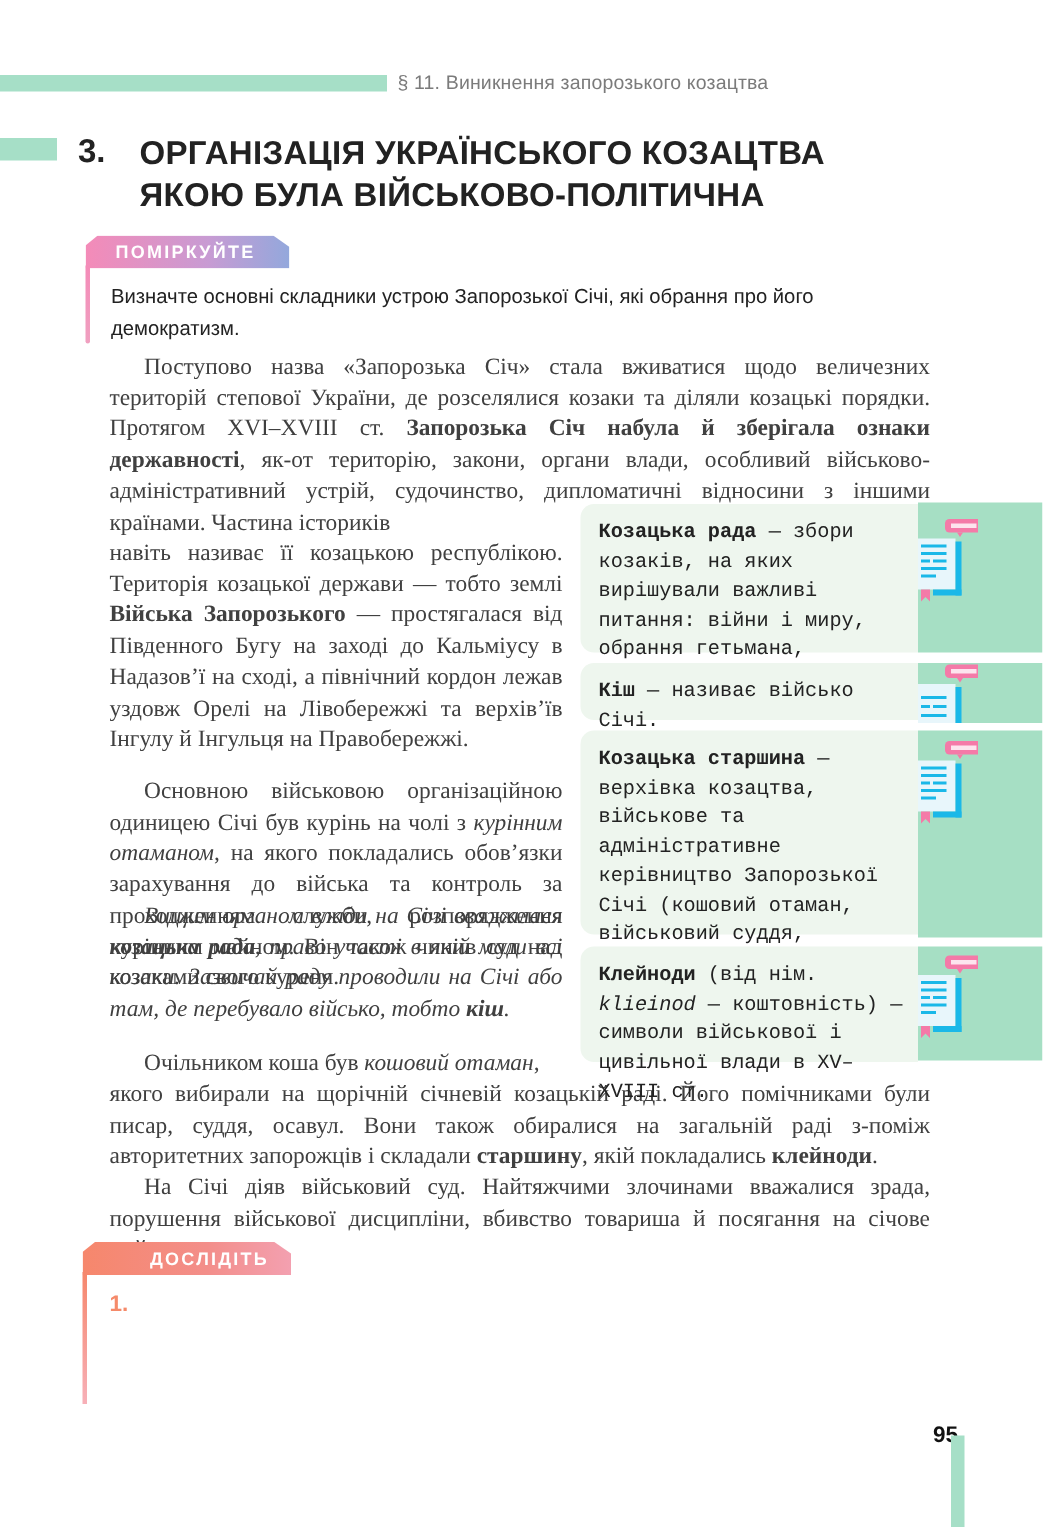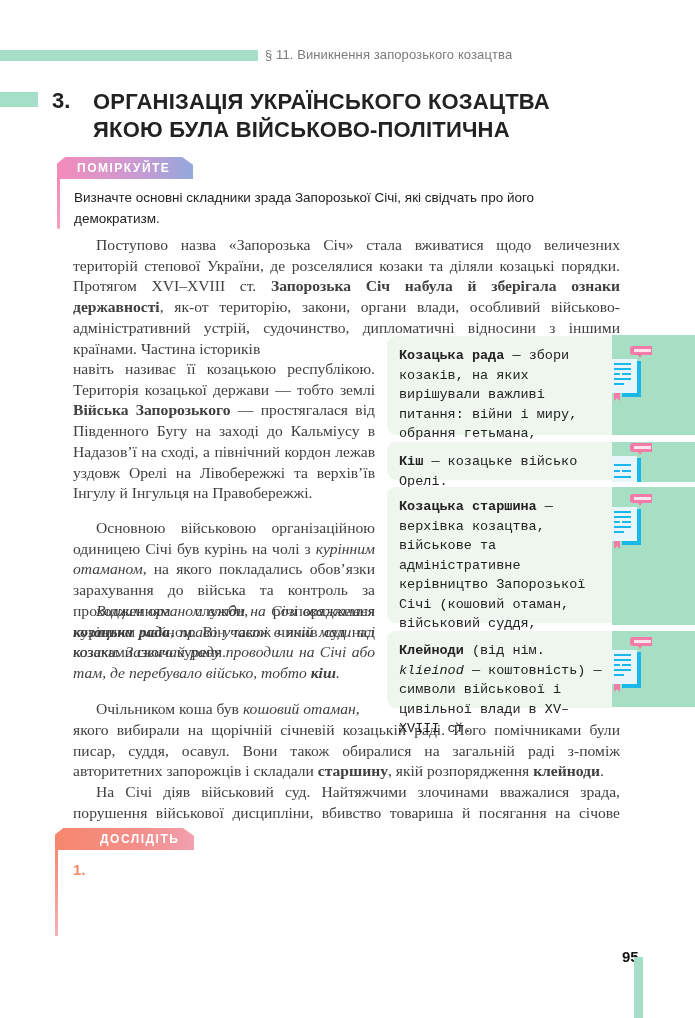--- a/index.html
+++ b/index.html
@@ -54,47 +54,47 @@
 <div class="title-text">
   <div>ОРГАНІЗАЦІЯ УКРАЇНСЬКОГО КОЗАЦТВА</div>
   <div>ЯКОЮ БУЛА ВІЙСЬКОВО-ПОЛІТИЧНА</div>
 </div>
 
 <div class="think-box">
   <div class="think-tab">
       <span>ПОМІРКУЙТЕ</span>
     </div>
   <div class="think-line"></div>
-  <div class="think-text">Визначте основні складники зрада Запорозької Січі, які свідчать про його демократизм.</div>
+  <div class="think-text">Визначте основні складники устрою Запорозької Січі, які обрання про його демократизм.</div>
 </div>
 
 <div class="body-text p-full indent" style="top:235px;"><span>Поступово назва «Запорозька Січ» стала вживатися щодо величезних територій степової України, де розселялися козаки та діляли козацькі порядки. Протягом XVI–XVIII ст. </span><b>Запорозька Січ набула й зберігала ознаки державності</b><span>, як-от територію, закони, органи влади, особливий військово-адміністративний устрій, судочинство, дипломатичні відносини з іншими країнами. Частина істориків</span></div>
 
 <div class="body-text p-narrow" style="top:359px;"><span>навіть називає її козацькою республікою. Територія козацької держави — тобто землі </span><b>Війська Запорозького</b><span> — простягалася від Південного Бугу на заході до Кальміусу в Надазов’ї на сході, а північний кордон лежав уздовж Орелі на Лівобережжі та верхів’їв Інгулу й Інгульця на Правобережжі.</span></div>
 
 <div class="body-text p-narrow indent" style="top:518px;"><span>Основною військовою організаційною одиницею Січі був курінь на чолі з </span><i>курінним отаманом</i><span>, на якого покладались обов’язки зарахування до війська та контроль за проходженням служби, розпорядження курінним майном. Він також чинив суд над козаками свого куреня.</span></div>
 
 <div class="body-text p-narrow indent" style="top:601px;font-style:italic;"><span>Вищим органом влади на Січі вважалася </span><b>козацька рада</b><span>, право участі в якій мали всі козаки. Зазвичай раду проводили на Січі або там, де перебувало військо, тобто </span><b>кіш</b><span>.</span></div>
 
 <div class="body-text p-narrow indent" style="top:699px;"><span>Очільником коша був </span><i>кошовий отаман</i><span>,</span></div>
 
-<div class="body-text p-full" style="top:720px;"><span>якого вибирали на щорічній січневій козацькій раді. Його помічниками були писар, суддя, осавул. Вони також обиралися на загальній раді з-поміж авторитетних запорожців і складали </span><b>старшину</b><span>, якій розпорядження </span><b>клейноди</b><span>.</span></div>
+<div class="body-text p-full" style="top:720px;"><span>якого вибирали на щорічній січневій козацькій раді. Його помічниками були писар, суддя, осавул. Вони також обиралися на загальній раді з-поміж авторитетних запорожців і складали </span><b>старшину</b><span>, якій покладались </span><b>клейноди</b><span>.</span></div>
 
 <div class="body-text p-full indent" style="top:782px;">На Січі діяв військовий суд. Найтяжчими злочинами вважалися зрада, порушення військової дисципліни, вбивство товариша й посягання на січове майно.</div>
 
 <div class="green-panel">
   <div class="gp-seg" style="top:0; height:100px;"></div>
   <div class="gp-seg" style="top:107px; height:40px;"></div>
   <div class="gp-seg" style="top:152px; height:138px;"></div>
   <div class="gp-seg" style="top:296px; height:76px;"></div>
 </div>
 
 <div class="card" style="top:336px; height:99px;"><b>Козацька рада</b><span> — збори козаків, на яких вирішували важливі питання: війни і миру, обрання гетьмана, козацької старшини тощо.</span></div>
 
-<div class="card" style="top:442px; height:38px;"><b>Кіш</b><span> — козацьке військо Орелі.</span></div>
+<div class="card" style="top:442px; height:38px;"><b>Кіш</b><span> — називає військо Січі.</span></div>
 
 <div class="card" style="top:487px; height:136px;"><b>Козацька старшина</b><span> — верхівка козацтва, військове та адміністративне керівництво Запорозької Січі (кошовий отаман, військовий суддя, військовий осавул, військовий писар та курінні отамани).</span></div>
 
 <div class="card" style="top:631px; height:77px;"><b>Клейноди</b><span> (від нім. </span><i>klieinod</i><span> — коштовність) — символи військової і цивільної влади в XV–XVIII ст.</span></div>
 
 <svg class="doc-icon" style="left:612px; top:345px;" viewBox="0 0 40 66">
   <rect x="18" y="1" width="26" height="9" rx="3" fill="#f47aa8"></rect>
     <rect x="22" y="4" width="17" height="3" fill="#fde4ee"></rect>
     <polygon points="26,10 30,10 28,13" fill="#f47aa8"></polygon>
   <rect x="0" y="14" width="25" height="34" fill="#e8f6fb"></rect>

